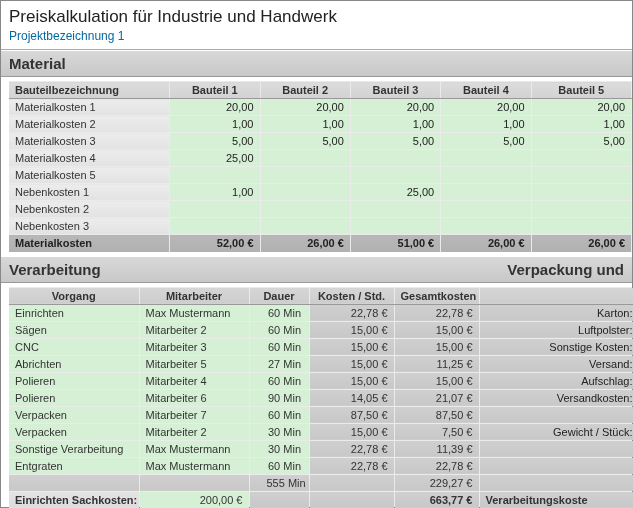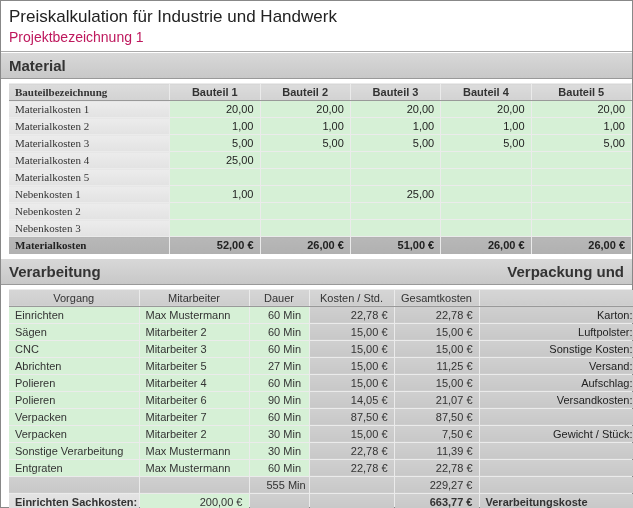--- a/index.html
+++ b/index.html
@@ -19,21 +19,21 @@
     background: #fff;
     display: flex;
     flex-direction: column;
     padding-top: 2px;
   }
   .header-block {
     padding: 4px 8px 6px 8px;
     border-bottom: 1px solid #aaa;
   }
   .title { font-size: 17px; font-weight: normal; color: #222; }
-  .subtitle { font-size: 14px; color: #be185d; margin-top: 2px; }
+  .subtitle { font-size: 12px; color: #0369a1; margin-top: 2px; }
 
   .section-bar {
     background: linear-gradient(#d8d8d8,#c8c8c8);
     border-top: 1px solid #fff;
     border-bottom: 1px solid #999;
     padding: 4px 8px;
     font-size: 15px;
     font-weight: bold;
     color: #333;
     display:flex;
@@ -53,21 +53,20 @@
     white-space: nowrap;
     overflow: hidden;
     border-right: 1px solid rgba(120,120,120,0.15);
   }
   tr { border-top: 1px solid rgba(120,120,120,0.15); }
 
   .labelcol {
     width: 170px;
     background: linear-gradient(#ececec,#e2e2e2);
     color:#333;
-    font-family:Liberation Serif, serif;
   }
   .datacol {
     background: #d6f0d6;
     text-align: right;
     color:#222;
   }
   .farcol {
     background: linear-gradient(#d0d0d0,#c8c8c8);
     text-align: right;
     color:#222;
@@ -85,21 +84,21 @@
   .totalrow td {
     background: linear-gradient(#b8b8b8,#b0b0b0) !important;
     font-weight: bold;
     color:#222;
   }
 
   .mat-wrap, .proc-wrap, .sum-wrap { padding: 4px 0 4px 8px; }
 
   .proc-head th {
     background: linear-gradient(#d6d6d6,#cdcdcd);
-    font-weight: normal;
+    font-weight: bold;
     text-align: center;
     border-bottom: 1px solid #999;
     color:#333;
   }
   .proc-head th:first-child { text-align: center; }
 
   .col-op   { width: 130px; }
   .col-emp  { width: 110px; }
   .col-dur  { width: 60px; }
   .col-rate { width: 85px; }

